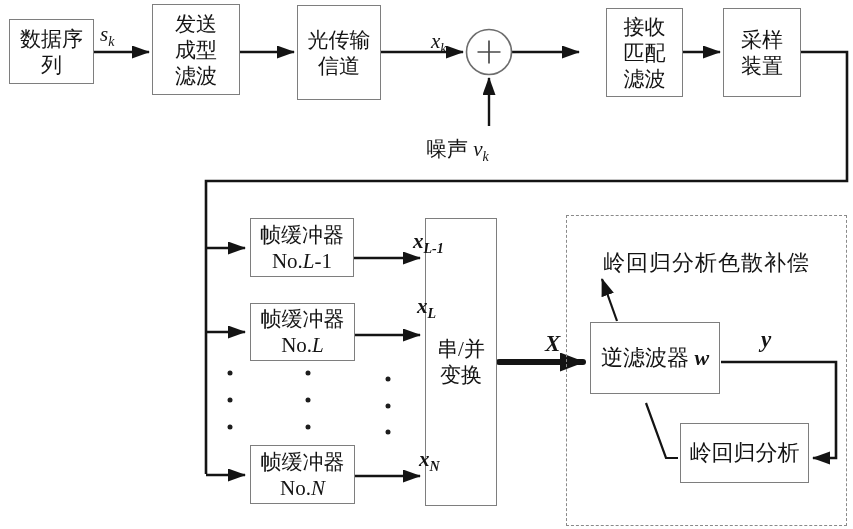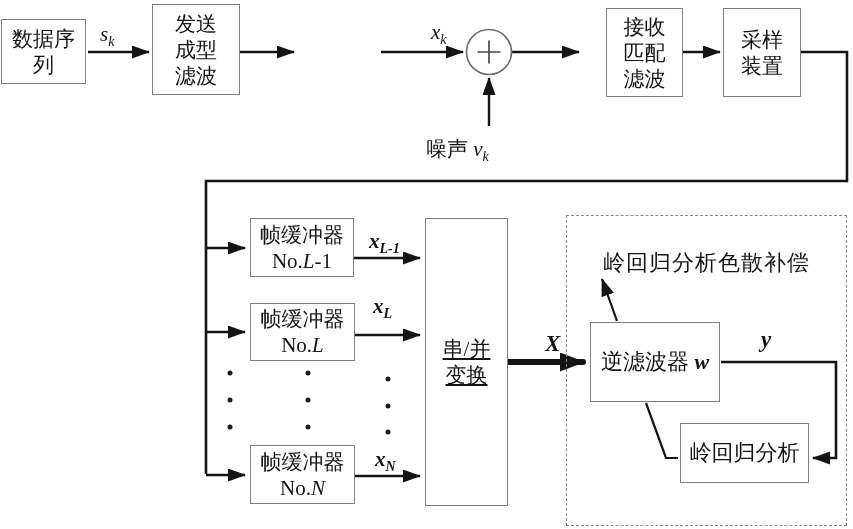--- a/index.html
+++ b/index.html
@@ -15,41 +15,41 @@
   .dashedbox{
     position:absolute;box-sizing:border-box;border:1.6px dashed #8a8a8a;background:transparent;
   }
   .dashed-title{
     position:absolute;left:0;top:16px;width:100%;text-align:center;
     font-size:22px;letter-spacing:1px;margin-top:16px;
   }
   svg.layer{position:absolute;left:0;top:0;pointer-events:none;}
   .lbl{position:absolute;font-size:21px;font-style:italic;white-space:nowrap;}
   .lbl sub{font-size:14px;font-style:italic;line-height:0;}
-  .lbl.bold{font-weight:bold;}
+  .lbl.bold{font-weight:bold;margin-left:44px;}
   .lbl.plain{font-style:normal;margin-top:12px;}
   .lbl.big{font-size:23px;font-weight:bold;}
   i.var{font-style:italic;}
   .bw{font-weight:bold;font-style:italic;}
   
-  #b-dataseq {left:1px;  top:19px; width:85px; height:65px;}
+  #b-dataseq {left:9px;  top:19px; width:85px; height:65px;}
   #b-txfilter{left:152px; top:4px;  width:88px; height:91px;}
   #b-channel {left:297px; top:5px;  width:84px; height:95px;}
   #b-rxfilter{left:582px; top:8px;  width:77px; height:89px;margin-left:24px;}
   #b-sampler {left:723px; top:8px;  width:78px; height:89px;}
   #b-buf1    {left:250px; top:218px;width:104px;height:59px;}
   #b-buf2    {left:250px; top:303px;width:105px;height:58px;}
   #b-buf3    {left:250px; top:445px;width:105px;height:59px;}
-  #b-sp      {left:425px; top:218px;width:83px; height:288px;text-decoration:underline;}
-  #b-inv     {left:590px; top:322px;width:130px;height:80px;font-size:22px;}
+  #b-sp      {left:425px; top:218px;width:72px; height:288px;}
+  #b-inv     {left:590px; top:322px;width:130px;height:72px;font-size:22px;}
   #b-ridge   {left:680px; top:423px;width:129px;height:60px;font-size:22px;}
   #dashedbox {left:566px; top:215px;width:281px;height:311px;}
   
   #l-sk {left:100px;  top:22px;}
-  #l-xk {left:431px; top:20px;}
+  #l-xk {left:431px; top:29px;}
   #l-noise{left:426px;top:123px;}
   #l-xl1{left:369px; top:229px;}
   #l-xl {left:373px; top:294px;}
   #l-xn {left:375px; top:447px;}
   #l-X  {left:545px; top:331px;}
   #l-y  {left:761px; top:327px;}
 </style>
 </head>
 <body>
 
@@ -120,20 +120,24 @@
 
   <div class="box" id="b-dataseq">
     <div>数据序</div>
     <div>列</div>
   </div>
   <div class="box" id="b-txfilter">
     <div>发送</div>
     <div>成型</div>
     <div>滤波</div>
   </div>
+  <div class="box" id="b-channel">
+    <div>光传输</div>
+    <div>信道</div>
+  </div>
   <div class="box" id="b-rxfilter">
     <div>接收</div>
     <div>匹配</div>
     <div>滤波</div>
   </div>
   <div class="box" id="b-sampler">
     <div>采样</div>
     <div>装置</div>
   </div>
 

